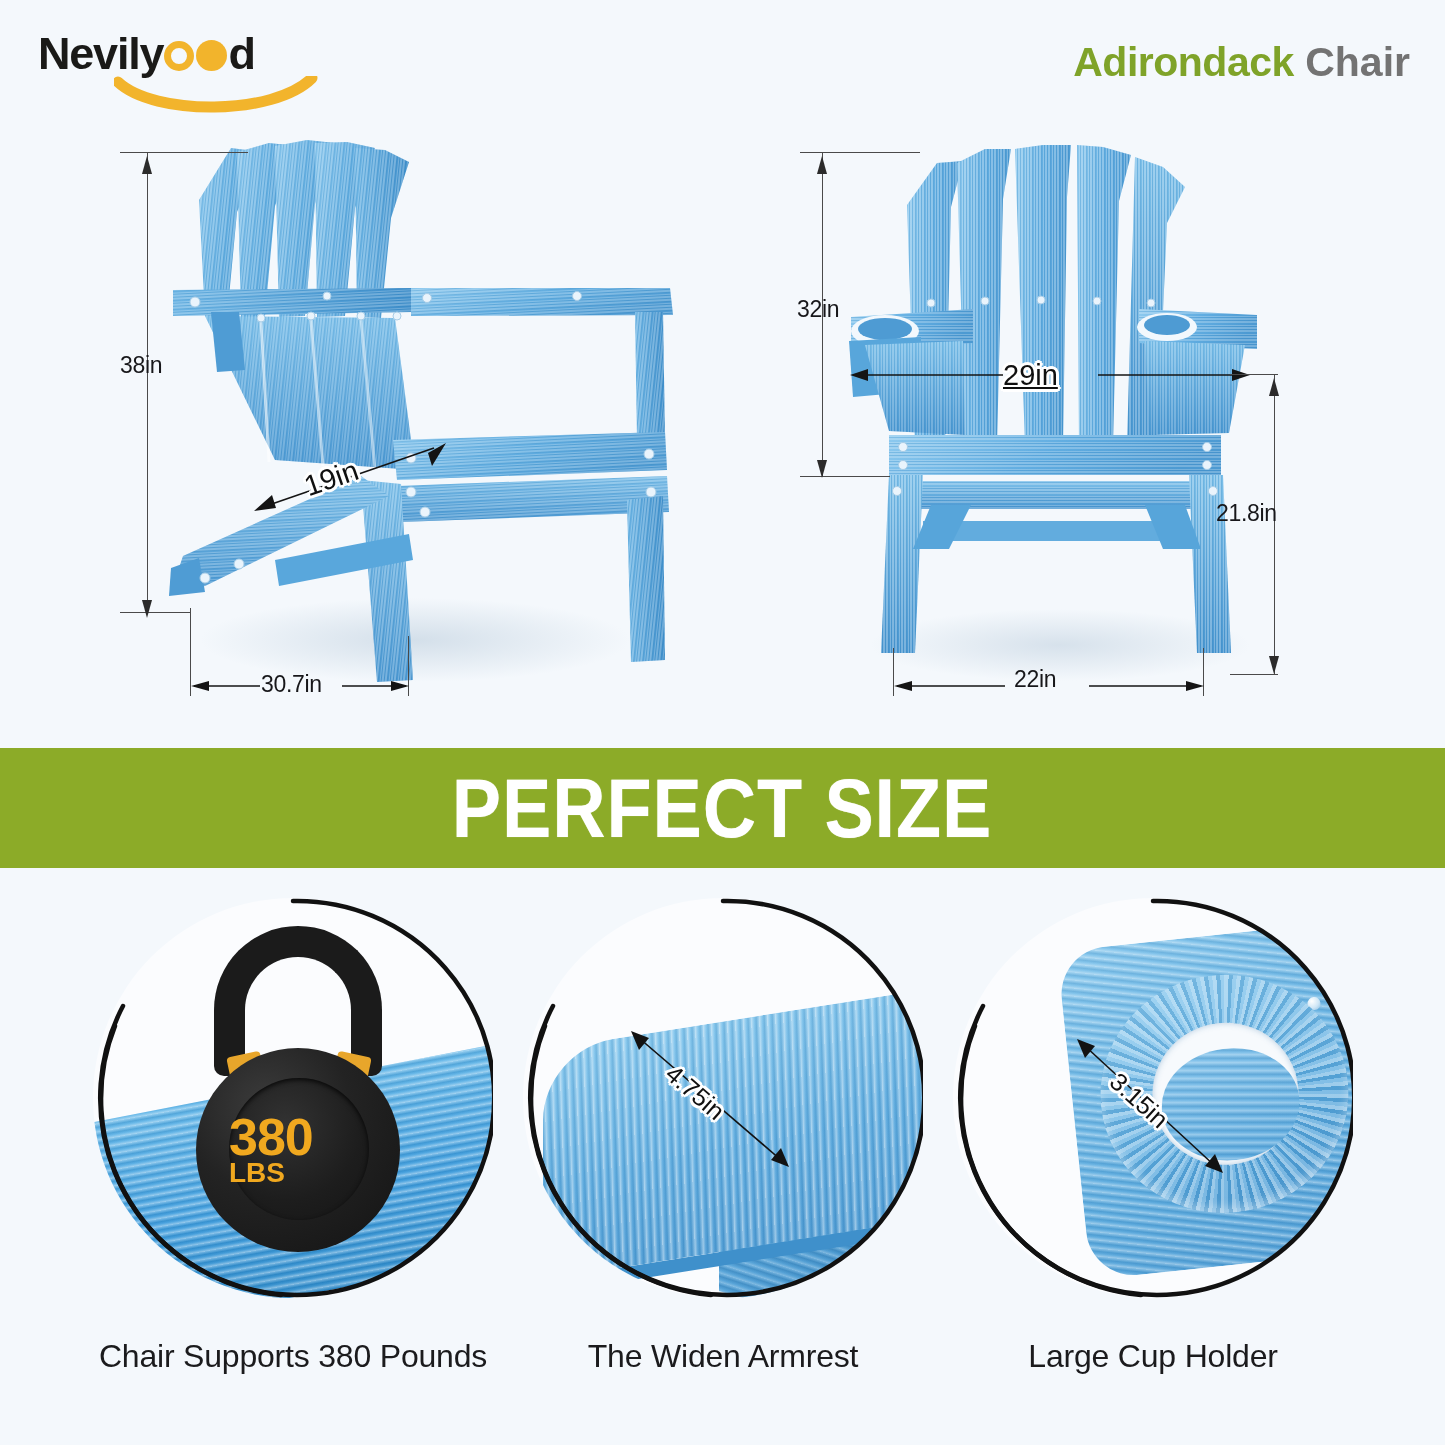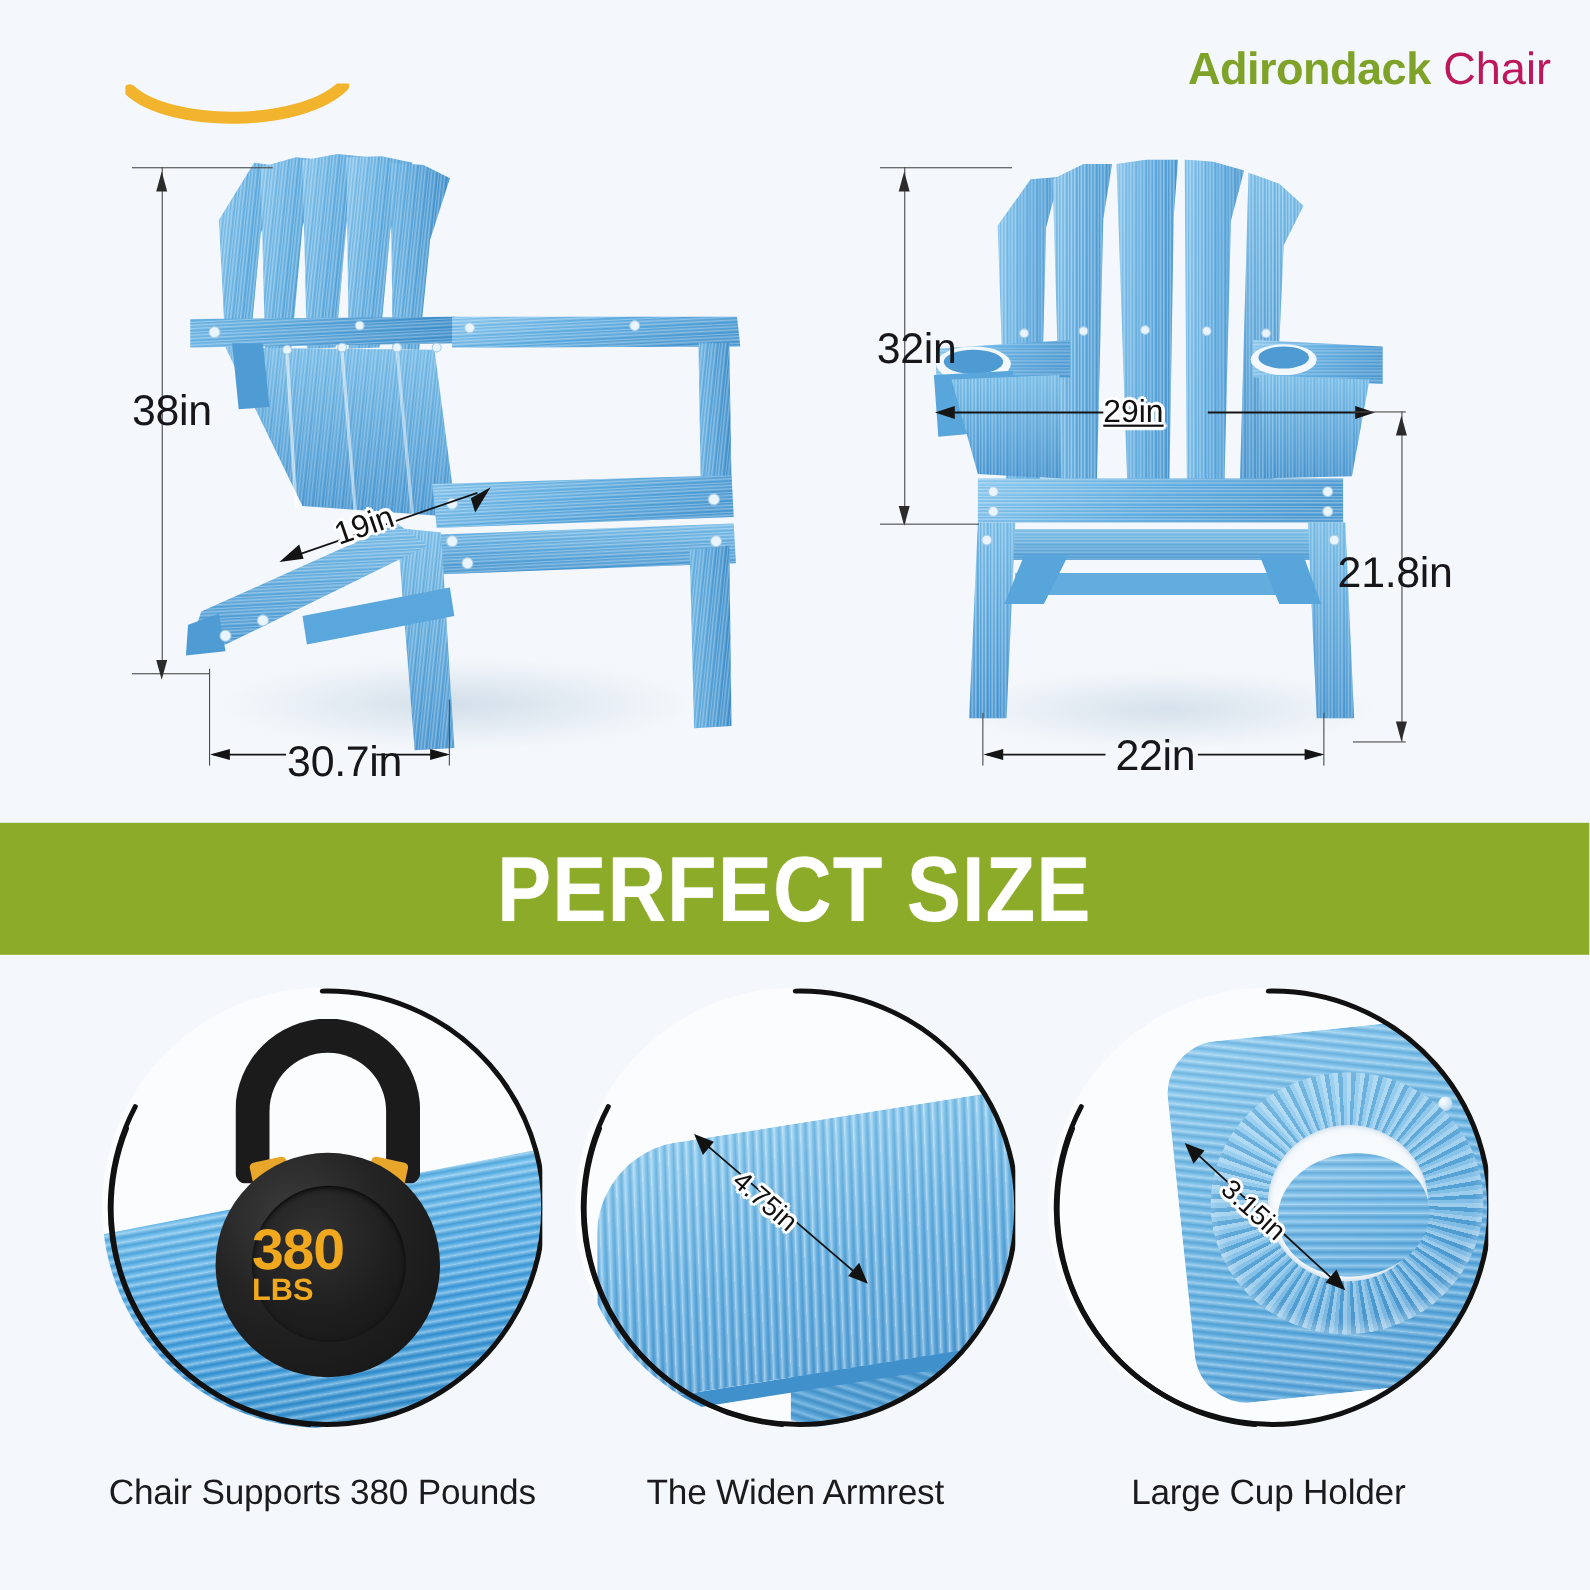--- a/index.html
+++ b/index.html
@@ -27,31 +27,31 @@
     display: inline-block; width: 31px; height: 31px; border-radius: 50%;
     background: #f2b42c; vertical-align: -2px; margin: 0 1px;
   }
   #logo-smile { position: absolute; left: 76px; top: 48px; }
 
   #product-title {
     position: absolute; right: 35px; top: 38px;
     font-size: 41px; line-height: 48px; white-space: nowrap;
   }
   #product-title .t-bold { font-weight: 700; color: #7fa329; letter-spacing: -0.5px; }
-  #product-title .t-light { font-weight: 400; color: #be185d; letter-spacing: 0px; }
+  #product-title .t-light { font-weight: 700; color: #737373; letter-spacing: 0px; }
 
   
   .dimline { position: absolute; background: #4a4a4a; }
   .dim-v { width: 1.4px; }
   .dim-h { height: 1.4px; }
   .dim-label {
     position: absolute; color: #17171a; white-space: nowrap;
     font-family: "Liberation Sans", sans-serif;
   }
-  .dim-label-plain { font-size: 39px; letter-spacing: -0.3px; }
+  .dim-label-plain { font-size: 23px; letter-spacing: -0.3px; }
   .dim-label-outline {
     font-size: 29px; font-weight: 400; color: #101010;
     text-shadow: -2px 0 #fff, 2px 0 #fff, 0 -2px #fff, 0 2px #fff,
                  -2px -2px #fff, 2px -2px #fff, -2px 2px #fff, 2px 2px #fff,
                  -3px 0 #fff, 3px 0 #fff, 0 -3px #fff, 0 3px #fff;
   }
   .arrowsvg { position: absolute; overflow: visible; }
 
   
   #banner {
@@ -176,20 +176,21 @@
   .chair-wrap { position: absolute; }
 </style>
 </head>
 <body>
 
 <div id="page">
 
   <div id="header">
 
     <div id="logo">
+      <div id="logo-text"><span>Nevily</span><span class="logo-o-ring"></span><span class="logo-o-solid"></span><span>d</span></div>
       <svg id="logo-smile" width="205" height="40" viewBox="0 0 205 40">
         <path d="M4 6 C 40 40, 160 40, 198 2" fill="none" stroke="#f2b42c" stroke-width="11" stroke-linecap="round"></path>
       </svg>
     </div>
 
     <div id="product-title"><span class="t-bold">Adirondack</span><span class="t-light"> Chair</span></div>
   </div>
 
   <div class="chair-wrap" style="left:165px; top:140px; width:530px; height:560px;">
     <svg width="530" height="560" viewBox="0 0 530 560">

